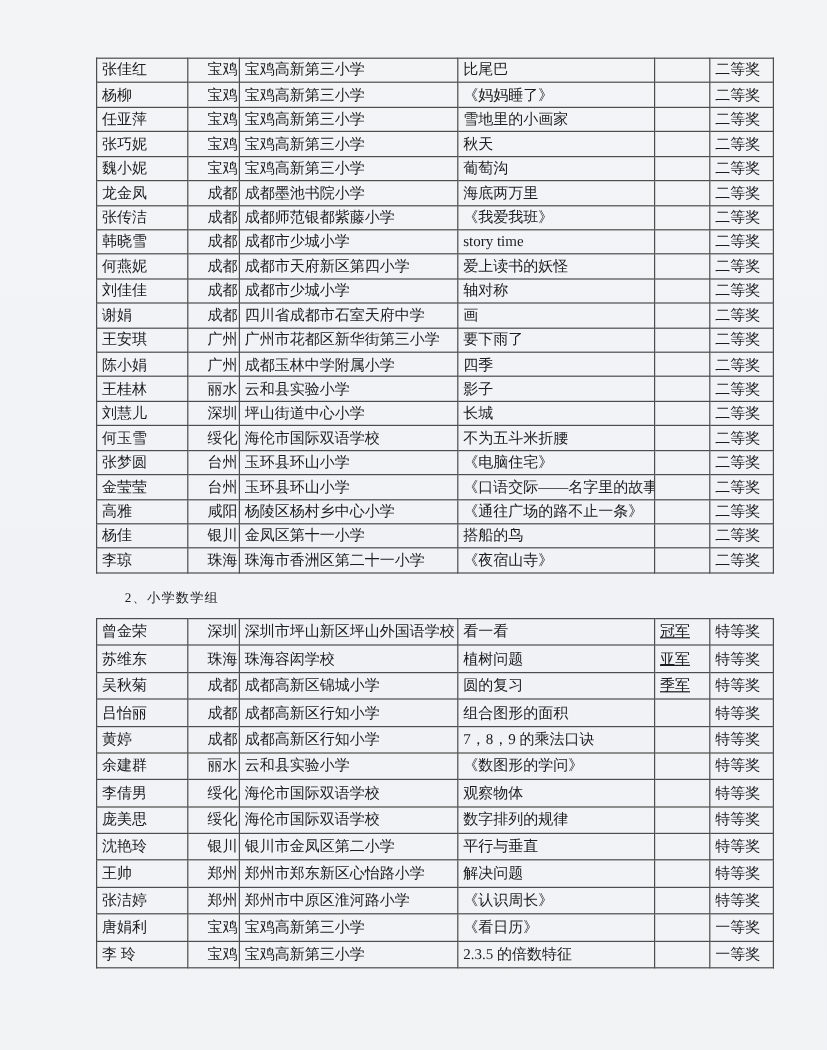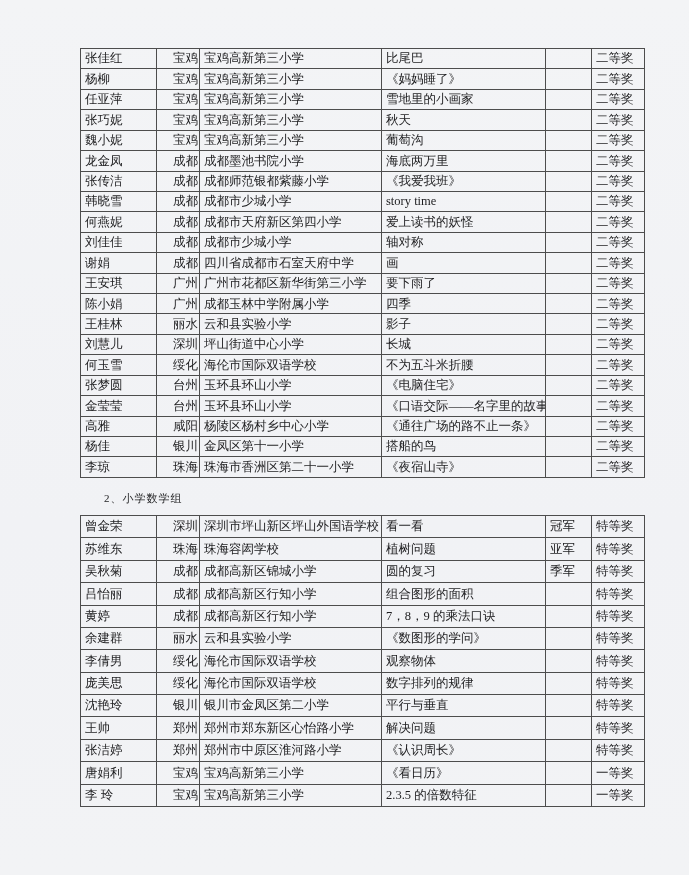--- a/index.html
+++ b/index.html
@@ -37,21 +37,21 @@
     color: #1d1d1f;
     vertical-align: middle;
     padding: 0 1px 0 4px;
     overflow: hidden;
     white-space: nowrap;
   }
   td.col-name   { width: 70px; }
   td.col-city   { width: 37px; text-align: right; }
   td.col-school { width: 176px; }
   td.col-work   { width: 158px; padding-left: 3px; }
-  td.col-rank   { width: 40px; }
+  td.col-rank   { width: 40px; text-decoration: underline; }
   td.col-award  { width: 47px; padding-left: 3px; font-family: Liberation Serif, serif; }
   .section-title {
     position: absolute;
     left: 104px;
     top: 491px;
     font-size: 11px;
     color: #1d1d1f;
     letter-spacing: 1px;
   }
 </style>

